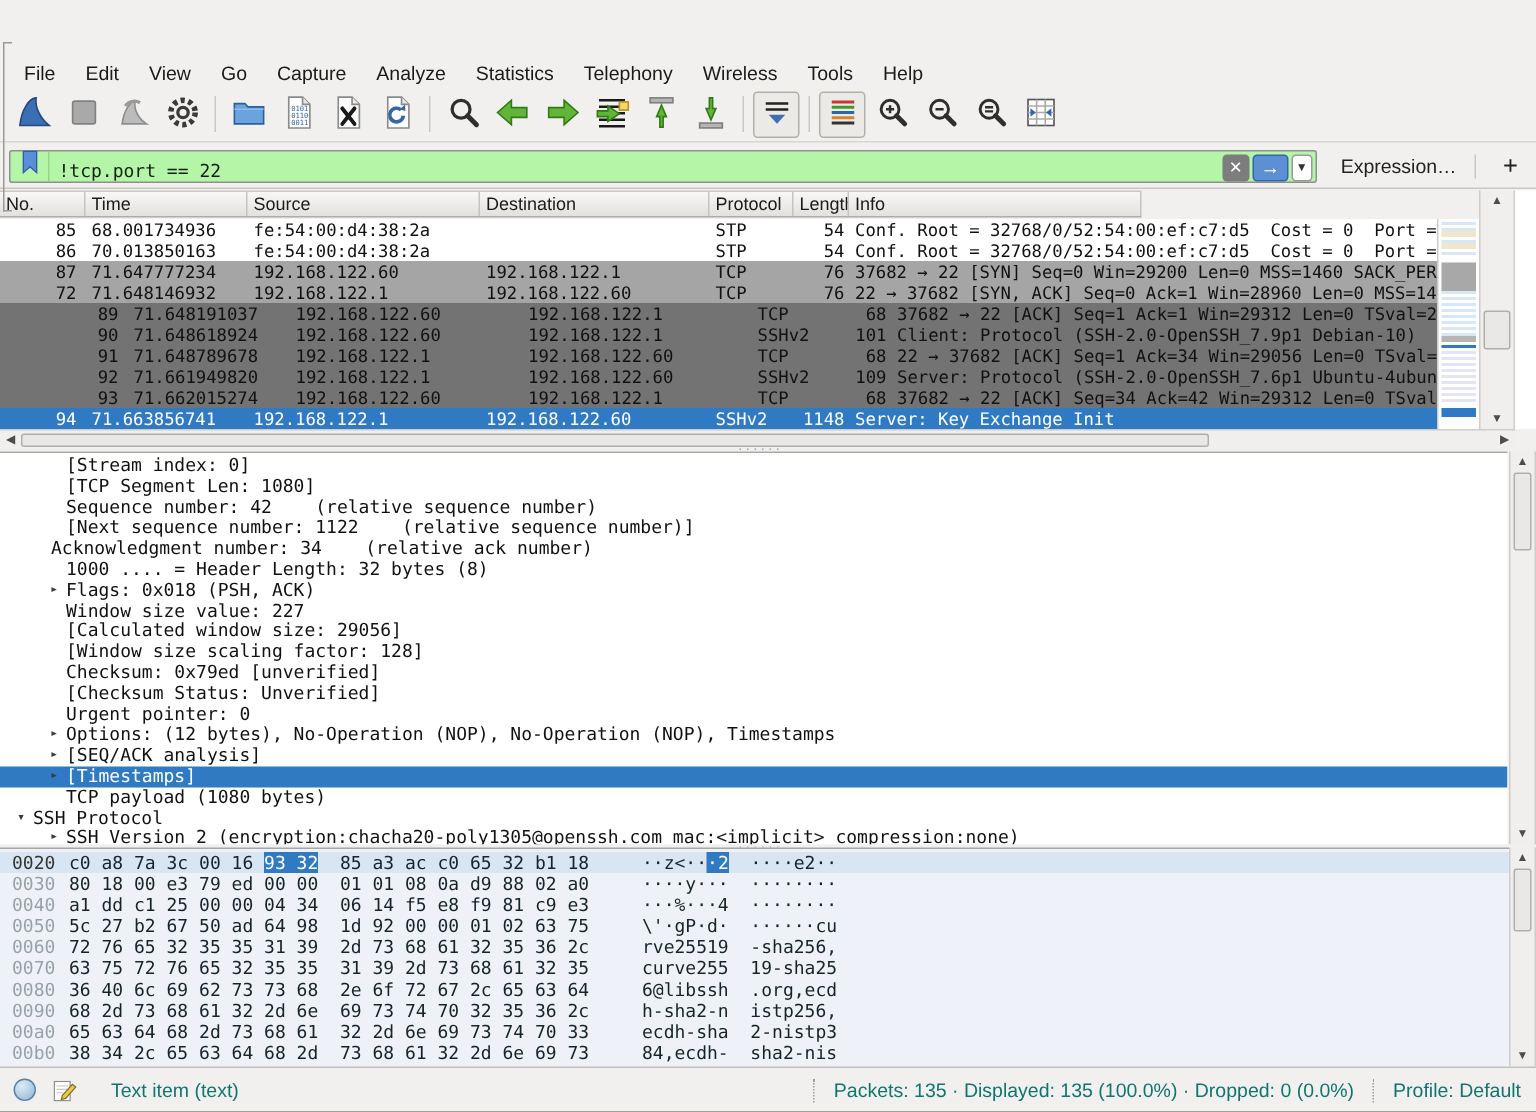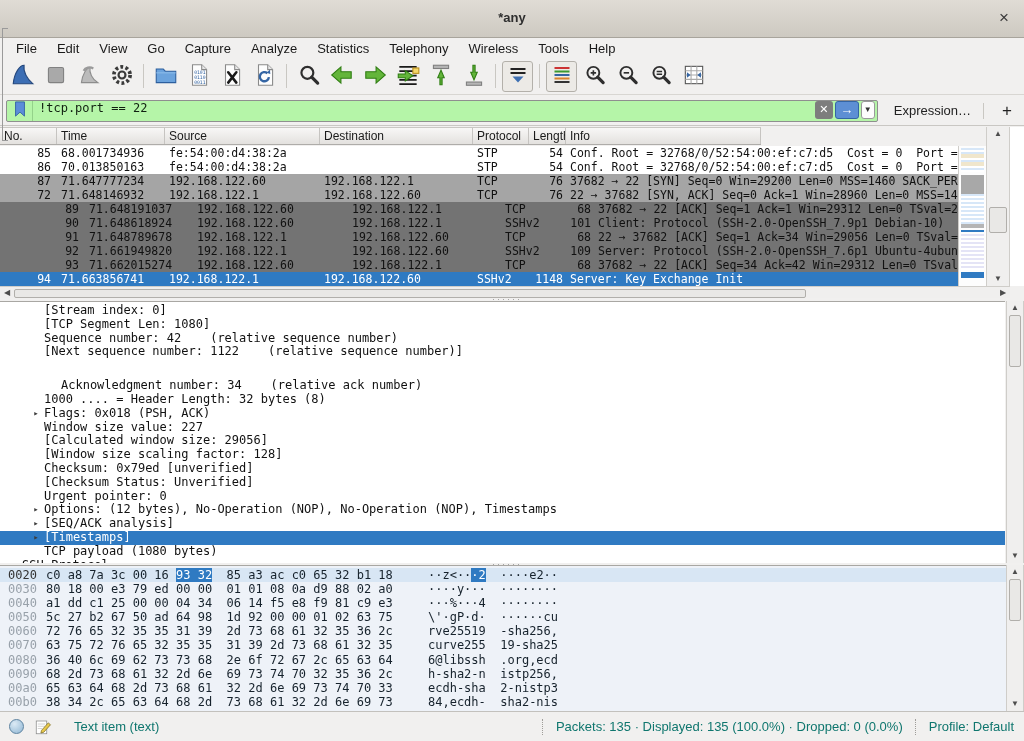--- a/index.html
+++ b/index.html
@@ -20,21 +20,21 @@
   .toolbar{position:absolute;top:58px;left:0;width:1024px;height:37px;background:#f1f0ef;
     border-bottom:1px solid #d8d6d2;display:flex;align-items:center;padding-left:6px;box-sizing:border-box;}
   .tbtn{width:31px;height:31px;display:flex;align-items:center;justify-content:center;
     background:transparent;border:none;padding:0;margin:0 1px;}
   .tbtn.boxed{border:1px solid #b3b0aa;border-radius:3px;background:#eceae6;}
   .tsep{width:1px;height:24px;background:#c9c7c2;margin:0 5px;}
   
   .filterbar{position:absolute;top:96px;left:0;width:1024px;height:30px;background:#f1f0ef;
     border-bottom:1px solid #c9c7c3;display:flex;align-items:center;padding:0 6px;box-sizing:border-box;}
   .filterfield{width:884px;height:22px;background:#b5f5a8;border:1px solid #8f8f8f;border-radius:2px;
-    display:flex;align-items:flex-start;box-sizing:border-box;}
+    display:flex;align-items:flex-end;box-sizing:border-box;}
   .bookmark{width:25px;height:100%;display:flex;align-items:center;justify-content:center;
     border-right:1px solid #94d28a;}
   .filtertext{flex:1;font-family:"DejaVu Sans Mono",monospace;font-size:12px;color:#102010;padding-left:6px;white-space:pre;overflow:hidden;}
   .fbtns{display:flex;align-items:center;gap:2px;padding-right:2px;}
   .fclear{width:18px;height:18px;border-radius:3px;background:#7d7d7d;color:#fff;font-size:11px;
     display:flex;align-items:center;justify-content:center;}
   .fapply{width:24px;height:18px;border-radius:3px;background:#5d8fd4;border:1px solid #3465a4;color:#fff;
     font-size:13px;display:flex;align-items:center;justify-content:center;box-sizing:border-box;}
   .fdrop{width:14px;height:18px;border-radius:3px;background:#fdfdfd;border:1px solid #9a9a9a;color:#333;
     font-size:8px;display:flex;align-items:center;justify-content:center;box-sizing:border-box;}
@@ -97,24 +97,20 @@
   .statushelp{margin-left:22px;}
   .statusright{margin-left:auto;display:flex;align-items:center;}
   .dotsep{width:1px;height:16px;border-left:1px dotted #9f9d99;margin:0 12px;}
   .profile{margin-right:10px;}
 </style>
 </head>
 <body>
 
 <div class="app">
 
-  <div class="titlebar">
-    <div class="title">*any</div>
-    <div class="closebtn">×</div>
-  </div>
 
   <div class="menubar">
       <span class="menuitem">File</span>
       <span class="menuitem">Edit</span>
       <span class="menuitem">View</span>
       <span class="menuitem">Go</span>
       <span class="menuitem">Capture</span>
       <span class="menuitem">Analyze</span>
       <span class="menuitem">Statistics</span>
       <span class="menuitem">Telephony</span>
@@ -336,21 +332,21 @@
 
   <div class="splitter" style="top:298px;height:3px;">
       <div class="dots">······</div>
     </div>
 
   <div class="detail">
       <div class="dline" style="padding-left: 28px;"><span class="darr"></span><span>[Stream index: 0]</span></div>
       <div class="dline" style="padding-left: 28px;"><span class="darr"></span><span>[TCP Segment Len: 1080]</span></div>
       <div class="dline" style="padding-left: 28px;"><span class="darr"></span><span>Sequence number: 42    (relative sequence number)</span></div>
       <div class="dline" style="padding-left: 28px;"><span class="darr"></span><span>[Next sequence number: 1122    (relative sequence number)]</span></div>
-      <div class="dline" style="padding-left: 45px; margin-top: 20px;"><span class="darr"></span><span>Acknowledgment number: 34    (relative ack number)</span></div>
+      <div class="dline" style="padding-left: 18px;"><span class="darr"></span><span>Acknowledgment number: 34    (relative ack number)</span></div>
       <div class="dline" style="padding-left: 28px;"><span class="darr"></span><span>1000 .... = Header Length: 32 bytes (8)</span></div>
       <div class="dline" style="padding-left: 28px;"><span class="darr">▸</span><span>Flags: 0x018 (PSH, ACK)</span></div>
       <div class="dline" style="padding-left: 28px;"><span class="darr"></span><span>Window size value: 227</span></div>
       <div class="dline" style="padding-left: 28px;"><span class="darr"></span><span>[Calculated window size: 29056]</span></div>
       <div class="dline" style="padding-left: 28px;"><span class="darr"></span><span>[Window size scaling factor: 128]</span></div>
       <div class="dline" style="padding-left: 28px;"><span class="darr"></span><span>Checksum: 0x79ed [unverified]</span></div>
       <div class="dline" style="padding-left: 28px;"><span class="darr"></span><span>[Checksum Status: Unverified]</span></div>
       <div class="dline" style="padding-left: 28px;"><span class="darr"></span><span>Urgent pointer: 0</span></div>
       <div class="dline" style="padding-left: 28px;"><span class="darr">▸</span><span>Options: (12 bytes), No-Operation (NOP), No-Operation (NOP), Timestamps</span></div>
       <div class="dline" style="padding-left: 28px;"><span class="darr">▸</span><span>[SEQ/ACK analysis]</span></div>

